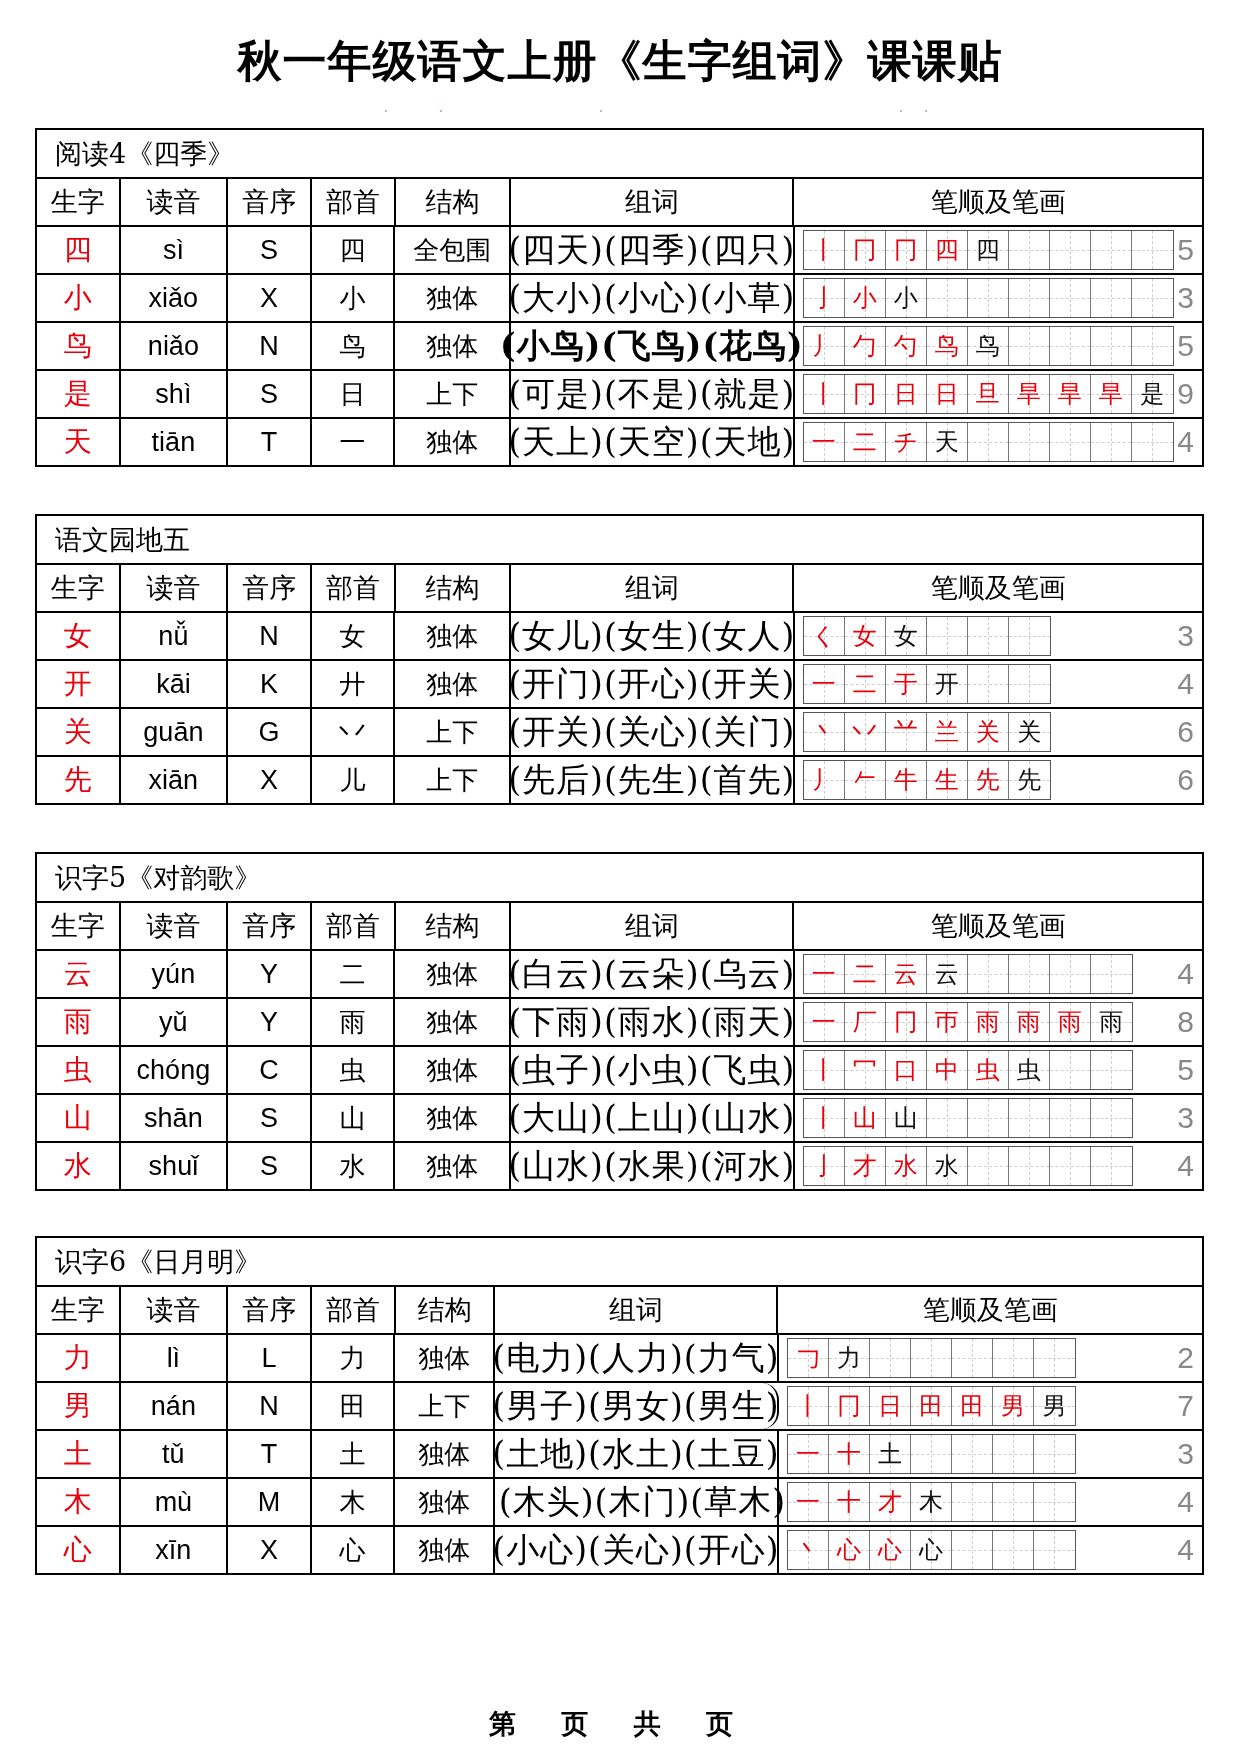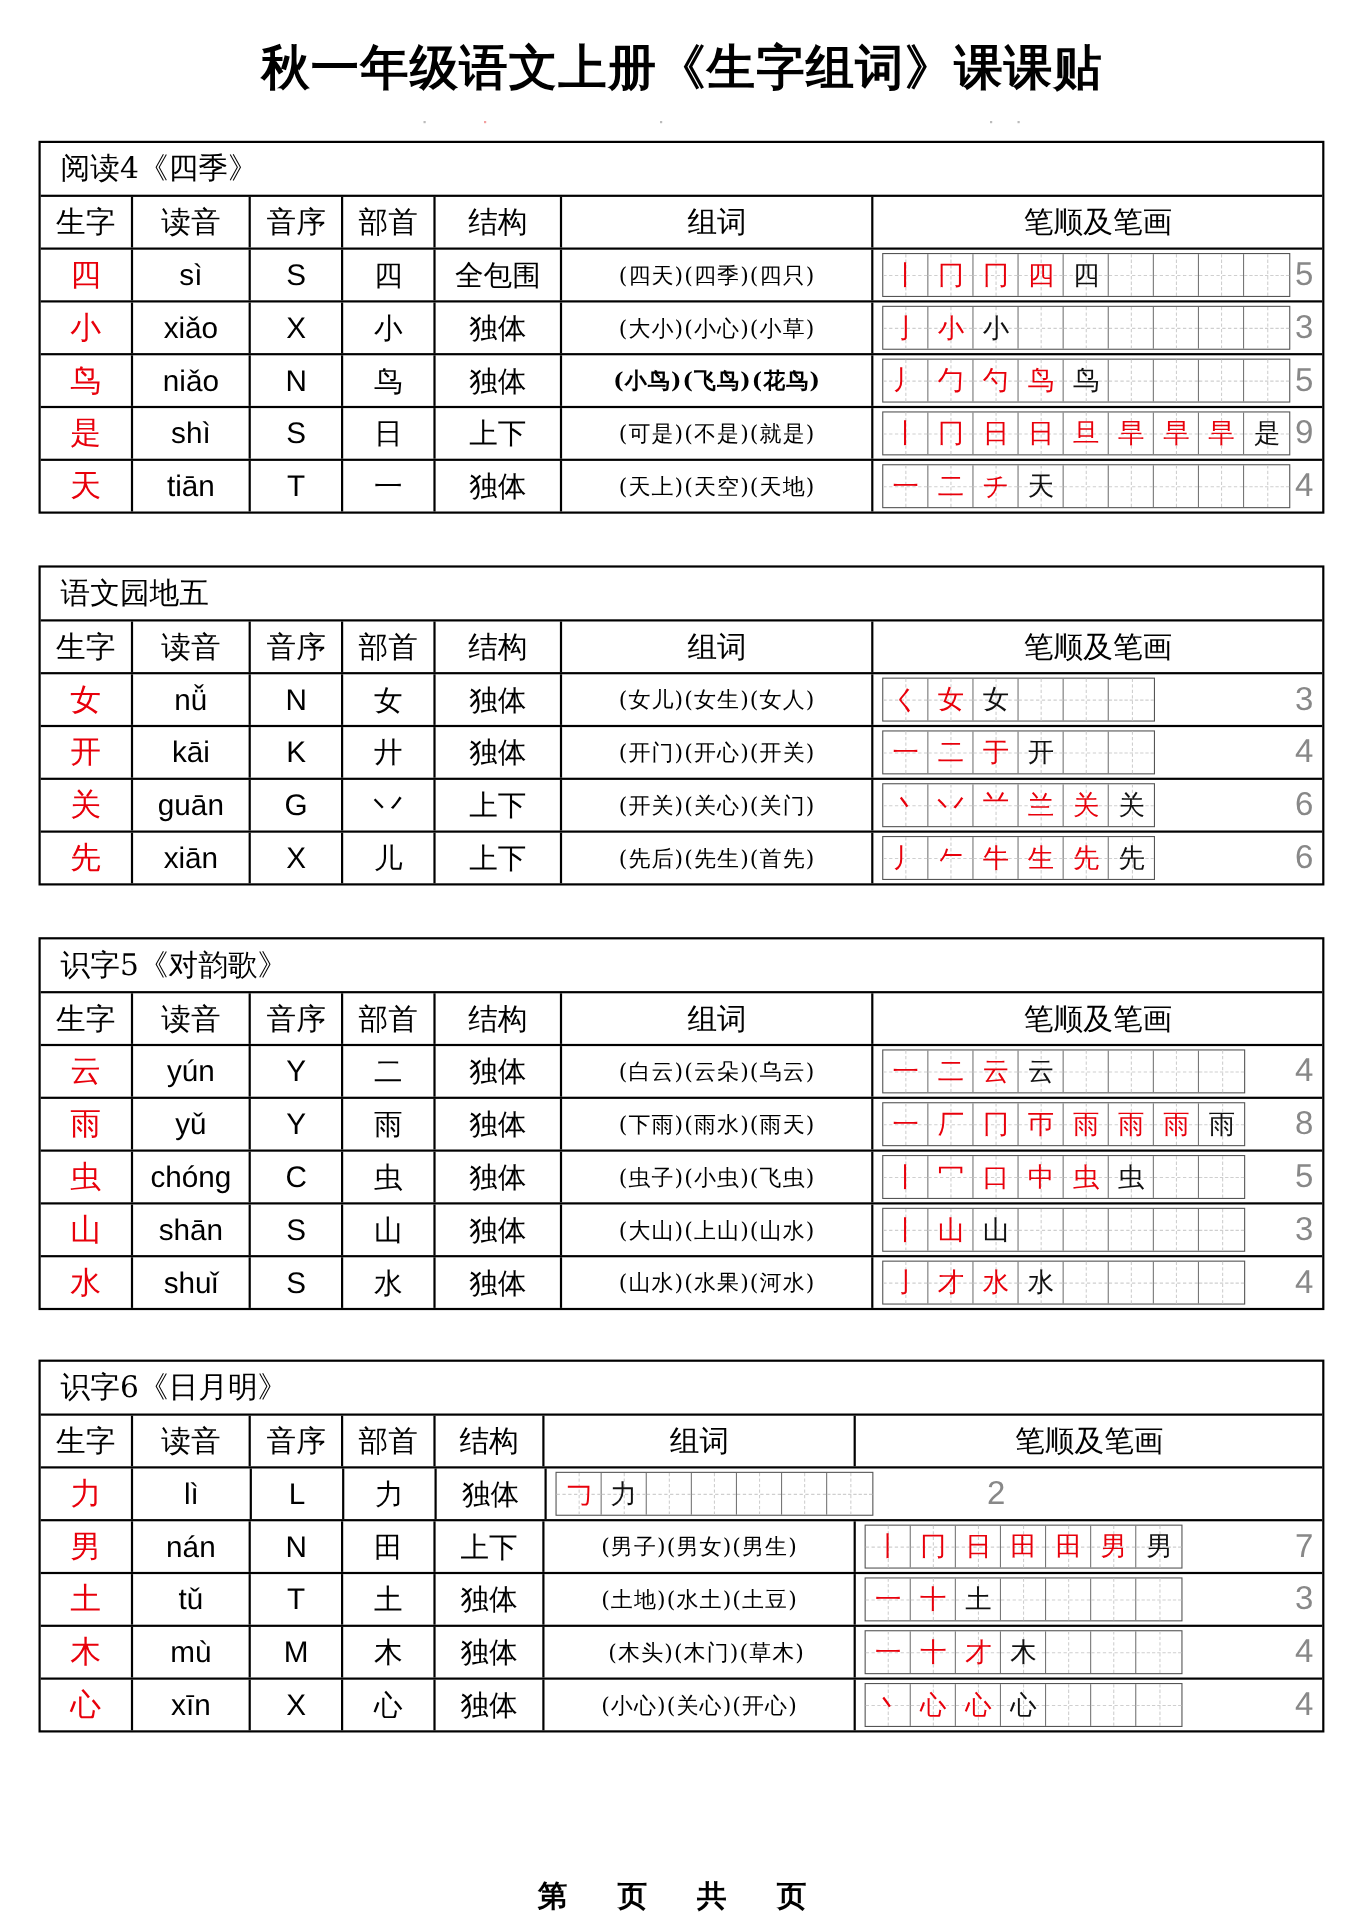--- a/index.html
+++ b/index.html
@@ -14,21 +14,21 @@
   .row { display: flex; height: 48px; border-bottom: 2px solid #000; box-sizing: border-box; }
   .row:last-child { border-bottom: none; height: 46px; }
   .cell { border-right: 2px solid #000; box-sizing: border-box; display: flex;
           align-items: center; justify-content: center; font-size: 26px; white-space: nowrap; }
   .cell:last-child { border-right: none; }
   .hdr .cell { font-family: "DejaVu Serif", serif; font-size: 27px; }
   .char { color: #e8000b; font-family: "DejaVu Serif", serif; font-size: 28px; }
   .py { font-family: "Liberation Sans", sans-serif; font-size: 27px; }
   .letter { font-family: "Liberation Sans", sans-serif; font-size: 27px; }
   .rad, .struct, .words { font-family: "DejaVu Serif", serif; }
-  .words { font-size: 20px; letter-spacing: 1px; }
+  .words { font-size: 33px; letter-spacing: 1px; }
   .stroke-cell { justify-content: flex-start; padding-left: 8px; position: relative; }
   .grid { display: flex; height: 40px; border: 1.5px solid #555; box-sizing: border-box; }
   .gbox { width: 41px; height: 100%; border-right: 1.5px solid #777; box-sizing: border-box; position: relative;
           display: flex; align-items: center; justify-content: center;
           font-family: "DejaVu Serif", serif; font-size: 24px; color: #111; }
   .gbox:last-child { border-right: none; }
   .gbox::before { content: ""; position: absolute; left: 50%; top: 0; bottom: 0; border-left: 1px dashed #cfcfcf; }
   .gbox::after { content: ""; position: absolute; top: 50%; left: 0; right: 0; border-top: 1px dashed #cfcfcf; }
   .gbox span { position: relative; z-index: 1; }
   .gbox .hl { color: #e8000b; }
@@ -525,20 +525,21 @@
       <div class="cell" style="width: 100px;">结构</div>
       <div class="cell" style="width: 284px;">组词</div>
       <div class="cell" style="width: 425px;">笔顺及笔画</div>
     </div>
     <div class="row">
       <div class="cell char" style="width: 84px;">力</div>
       <div class="cell py" style="width: 108px;">lì</div>
       <div class="cell letter" style="width: 84px;">L</div>
       <div class="cell rad" style="width: 84px;">力</div>
       <div class="cell struct" style="width: 100px;">独体</div>
+      <div class="cell words" style="width: 284px;">(电力)(人力)(力气)</div>
       <div class="cell stroke-cell" style="width: 425px;">
         <div class="grid">
           <div class="gbox">
             <span class="hl">𠃌</span>
           </div>
           <div class="gbox">
             <span class="">力</span>
           </div>
           <div class="gbox"></div>
           <div class="gbox"></div>
@@ -548,21 +549,21 @@
         </div>
         <div class="count">2</div>
       </div>
     </div>
     <div class="row">
       <div class="cell char" style="width: 84px;">男</div>
       <div class="cell py" style="width: 108px;">nán</div>
       <div class="cell letter" style="width: 84px;">N</div>
       <div class="cell rad" style="width: 84px;">田</div>
       <div class="cell struct" style="width: 100px;">上下</div>
-      <div class="cell words" style="width: 284px;">(男子)(男女)(男生)</div>
+      <div class="cell words" style="width: 284px; border-radius: 17px;">(男子)(男女)(男生)</div>
       <div class="cell stroke-cell" style="width: 425px;">
         <div class="grid">
           <div class="gbox">
             <span class="hl">丨</span>
           </div>
           <div class="gbox">
             <span class="hl">冂</span>
           </div>
           <div class="gbox">
             <span class="hl">日</span>

